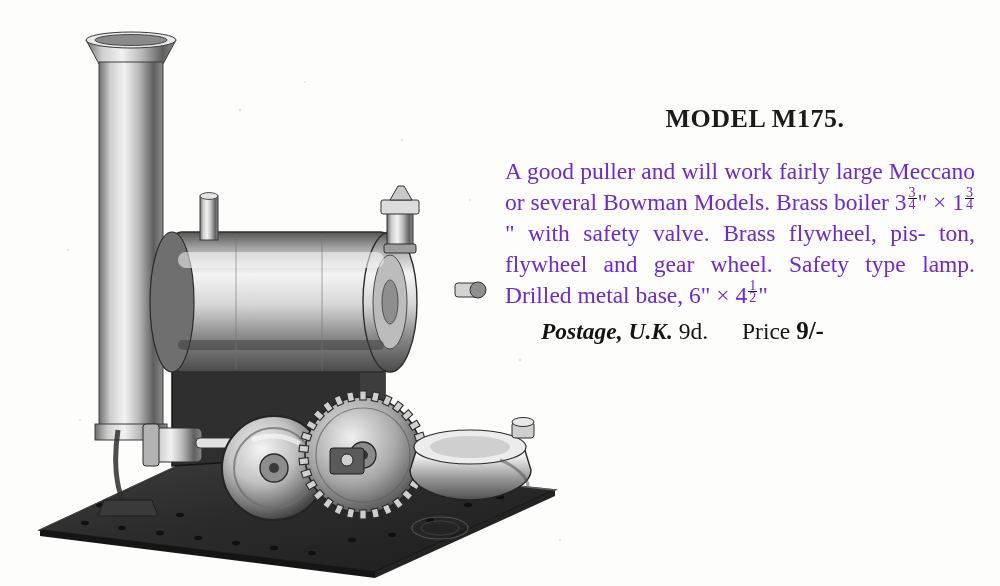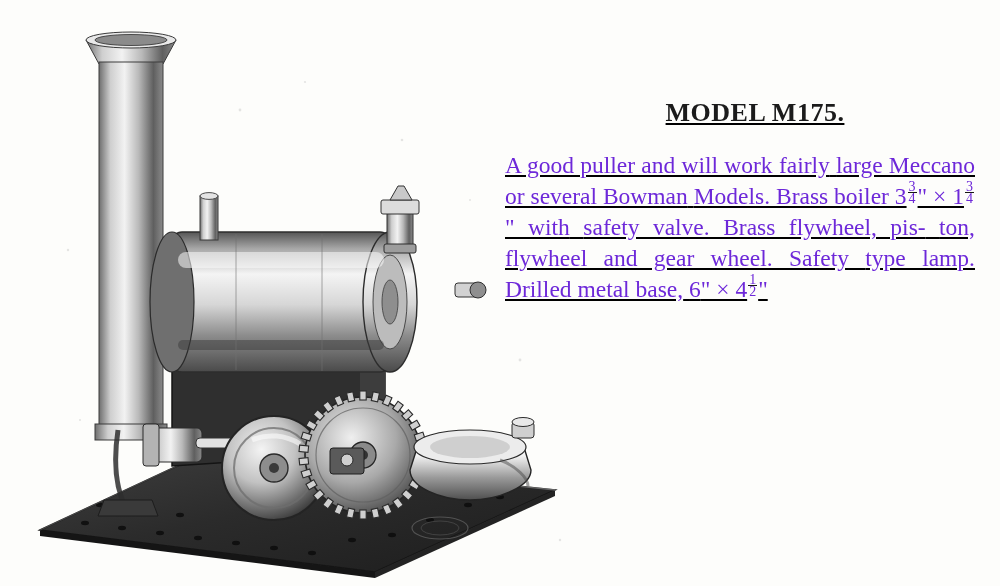--- a/index.html
+++ b/index.html
@@ -23,23 +23,22 @@
     top: 0;
     width: 600px;
     height: 586px;
   }
   #illustration svg { display: block; }
 
   
   #copy {
     position: absolute;
     left: 505px;
-    top: 98px;
+    top: 104px;
     width: 480px;
-    text-decoration: underline;
   }
   .model-title {
     font-family: "Liberation Serif", serif;
     font-weight: bold;
     font-size: 26px;
     letter-spacing: 0.5px;
     text-align: center;
     color: #1b1b1b;
     margin: 0 0 22px 0;
     padding-left: 20px;
@@ -388,15 +387,22 @@
     <p class="body-copy">
       <span>A good puller and will work fairly</span>
       <span>large Meccano or several Bowman</span>
       <span>Models.  Brass boiler 3</span><span class="frac"><span class="num">3</span><span class="den">4</span></span><span>" × 1</span><span class="frac"><span class="num">3</span><span class="den">4</span></span><span>" with</span>
       <span>safety valve.    Brass flywheel, pis-</span>
       <span>ton, flywheel and gear wheel.  Safety</span>
       <span>type lamp.   Drilled metal base,</span>
       <span>6</span><span>" × 4</span><span class="frac"><span class="num">1</span><span class="den">2</span></span><span>"</span>
     </p>
 
+    <p class="price-line">
+      <span class="postage">Postage,</span>
+      <span class="uk">U.K.</span>
+      <span class="pence">9d.</span>
+      <span class="price-label">Price</span>
+      <span class="price-value">9/-</span>
+    </p>
   </div>
 
 </div>
 
 </body></html>

